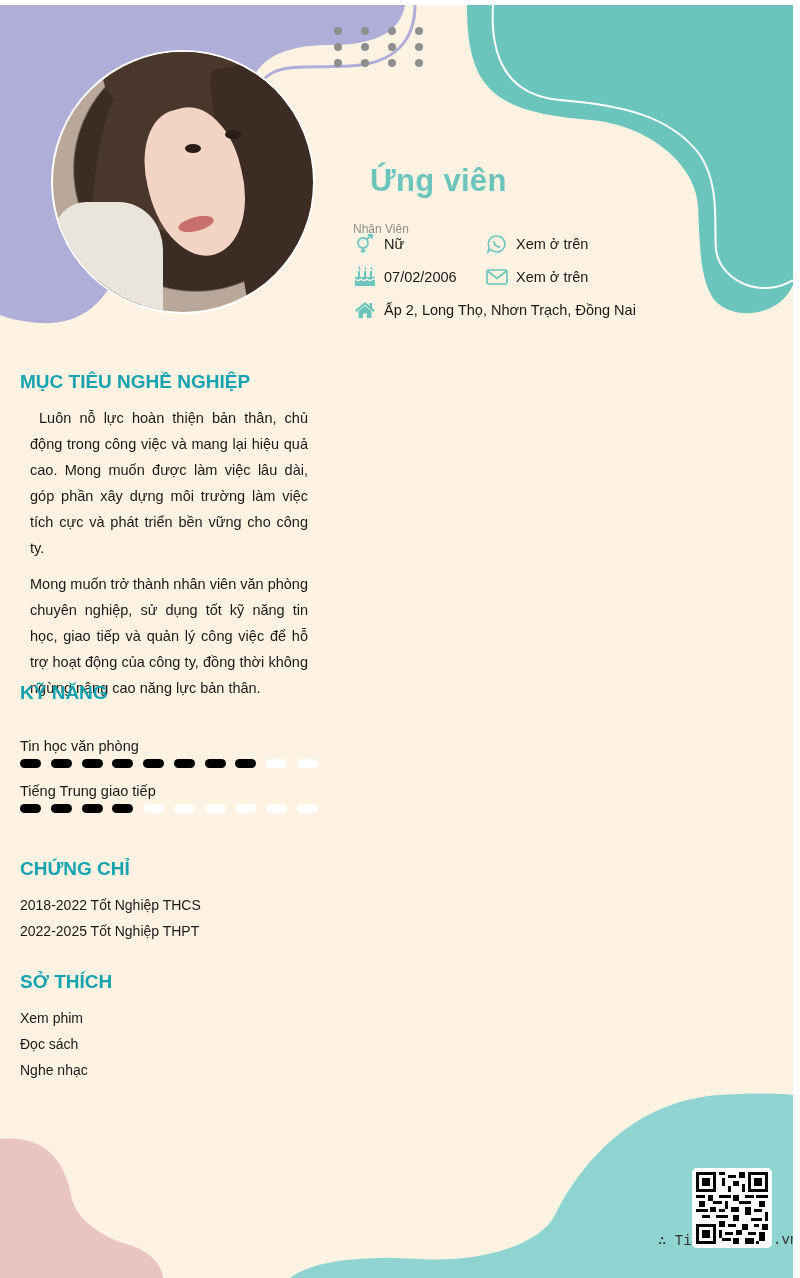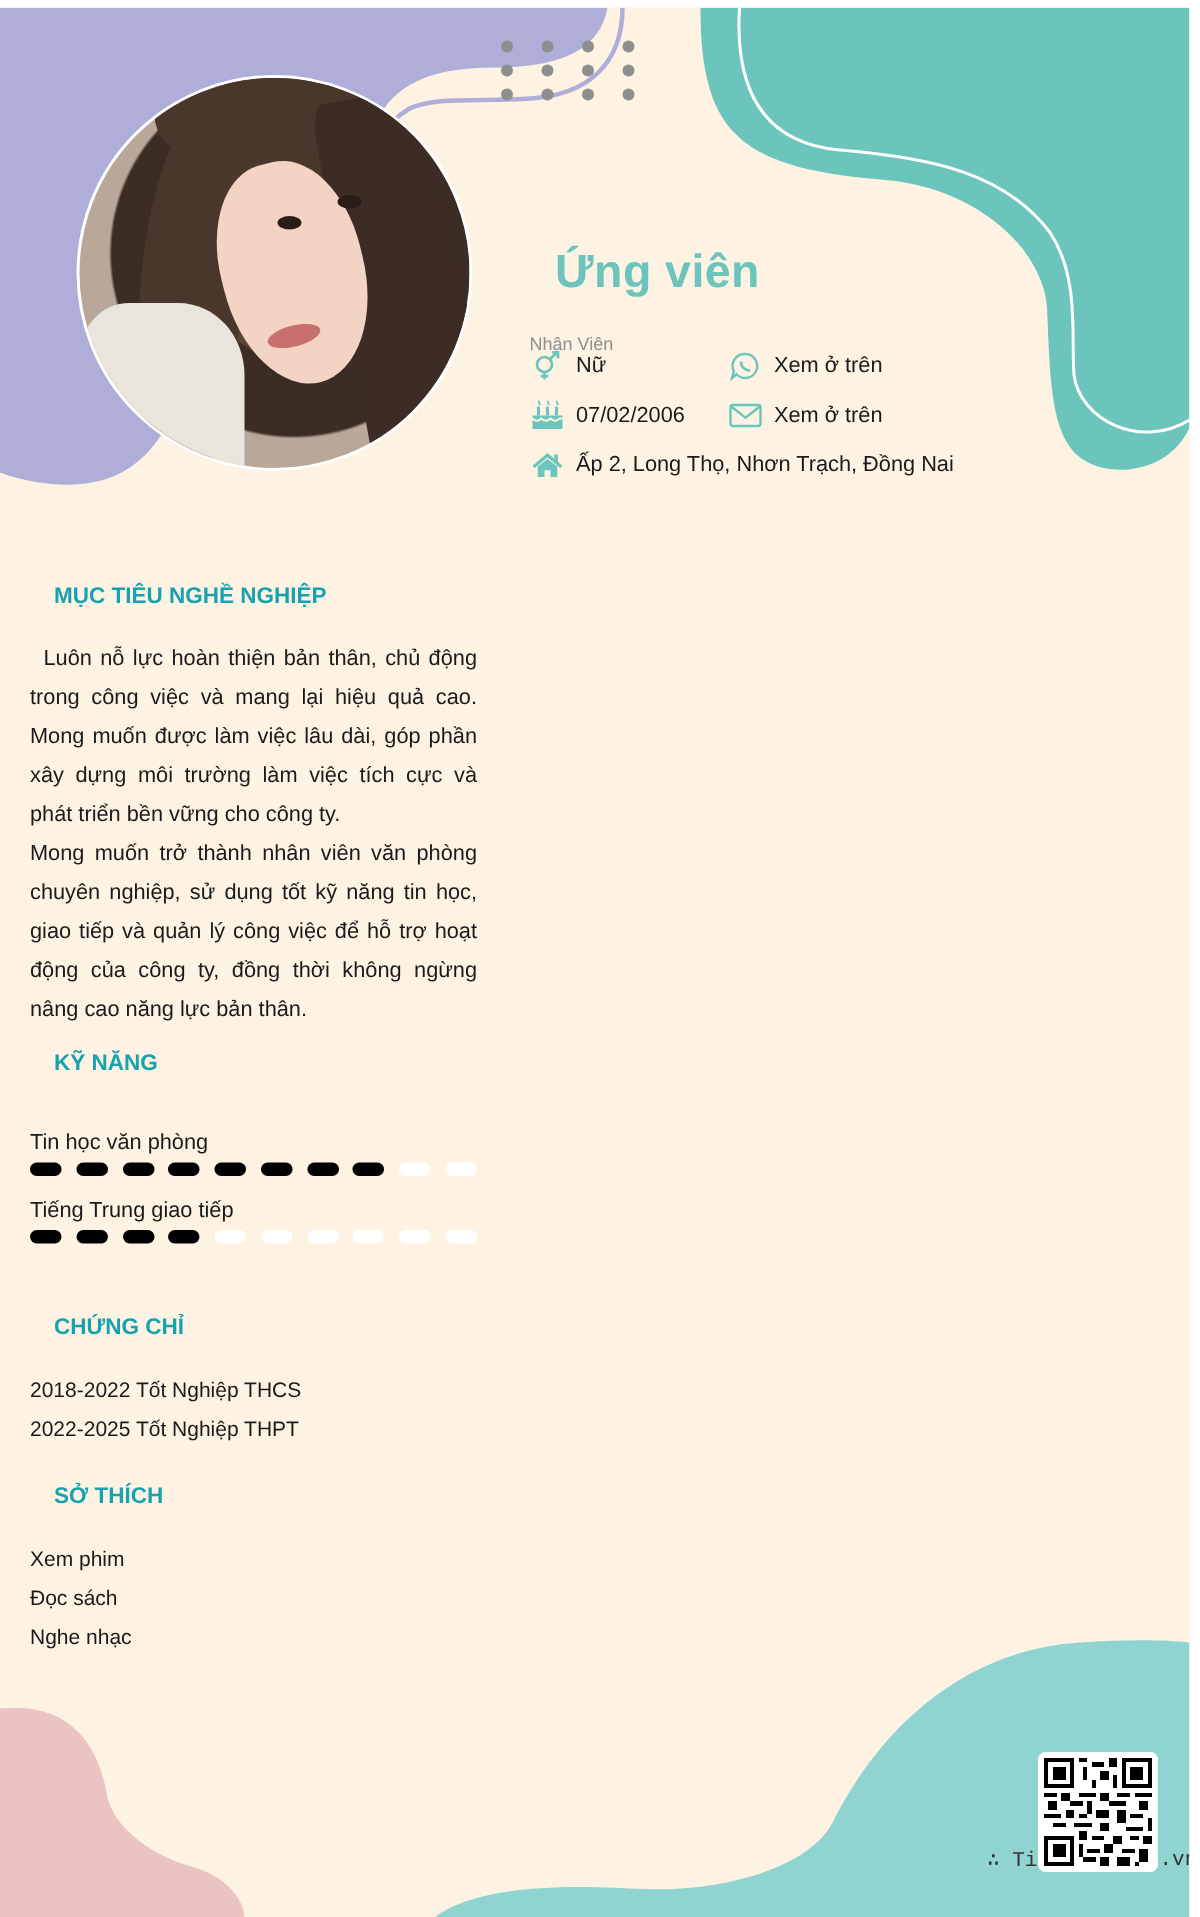--- a/index.html
+++ b/index.html
@@ -27,22 +27,22 @@
 
   .header-text { position: absolute; left: 353px; top: 140px; }
   .name { font-size: 31px; font-weight: bold; color: #6cc5bd; margin: 17px; line-height: 38px; letter-spacing: 0.3px; }
   .position { font-size: 12px; color: #8e8e8e; margin-top: 4px; line-height: 24px; }
   .info { position: absolute; left: 353px; top: 228px; font-size: 14.5px; }
   .info-row { position: absolute; display: flex; align-items: center; white-space: nowrap; height: 22px; }
   .info-row .ic { width: 24px; height: 20px; margin-right: 7px; display: inline-flex; align-items: center; justify-content: center; }
   .info-row .ic svg { display: block; }
 
   .left { position: absolute; left: 20px; width: 298px; }
-  .section-title { font-size: 15px; font-weight: bold; color: #17a2b0; margin: 16px; line-height: 24px; }
-  .para { font-size: 14.5px; line-height: 26px; text-align: justify; margin: 0; }
+  .section-title { font-size: 19px; font-weight: bold; color: #17a2b0; margin: 0; line-height: 24px; }
+  .para { font-size: 14.5px; line-height: 26px; text-align: justify; margin: 10px; }
   .plain-line { font-size: 14px; line-height: 26px; margin: 0; }
   .skill-label { font-size: 14.5px; line-height: 18px; }
   .dots { display: flex; justify-content: space-between; margin-top: 4px; width: 298px; }
   .dot { width: 21px; height: 9px; border-radius: 5px; background: #ffffff; }
   .dot.on { background: #000000; }
 
   .qr { position: absolute; left: 692px; top: 1163px; width: 80px; height: 80px; background: #ffffff;
         border-radius: 5px; }
   .qr svg { position: absolute; left: 4px; top: 4px; }
   .watermark { position: absolute; left: 658px; top: 1227px; font-family: "Liberation Mono", "DejaVu Sans Mono", monospace;

